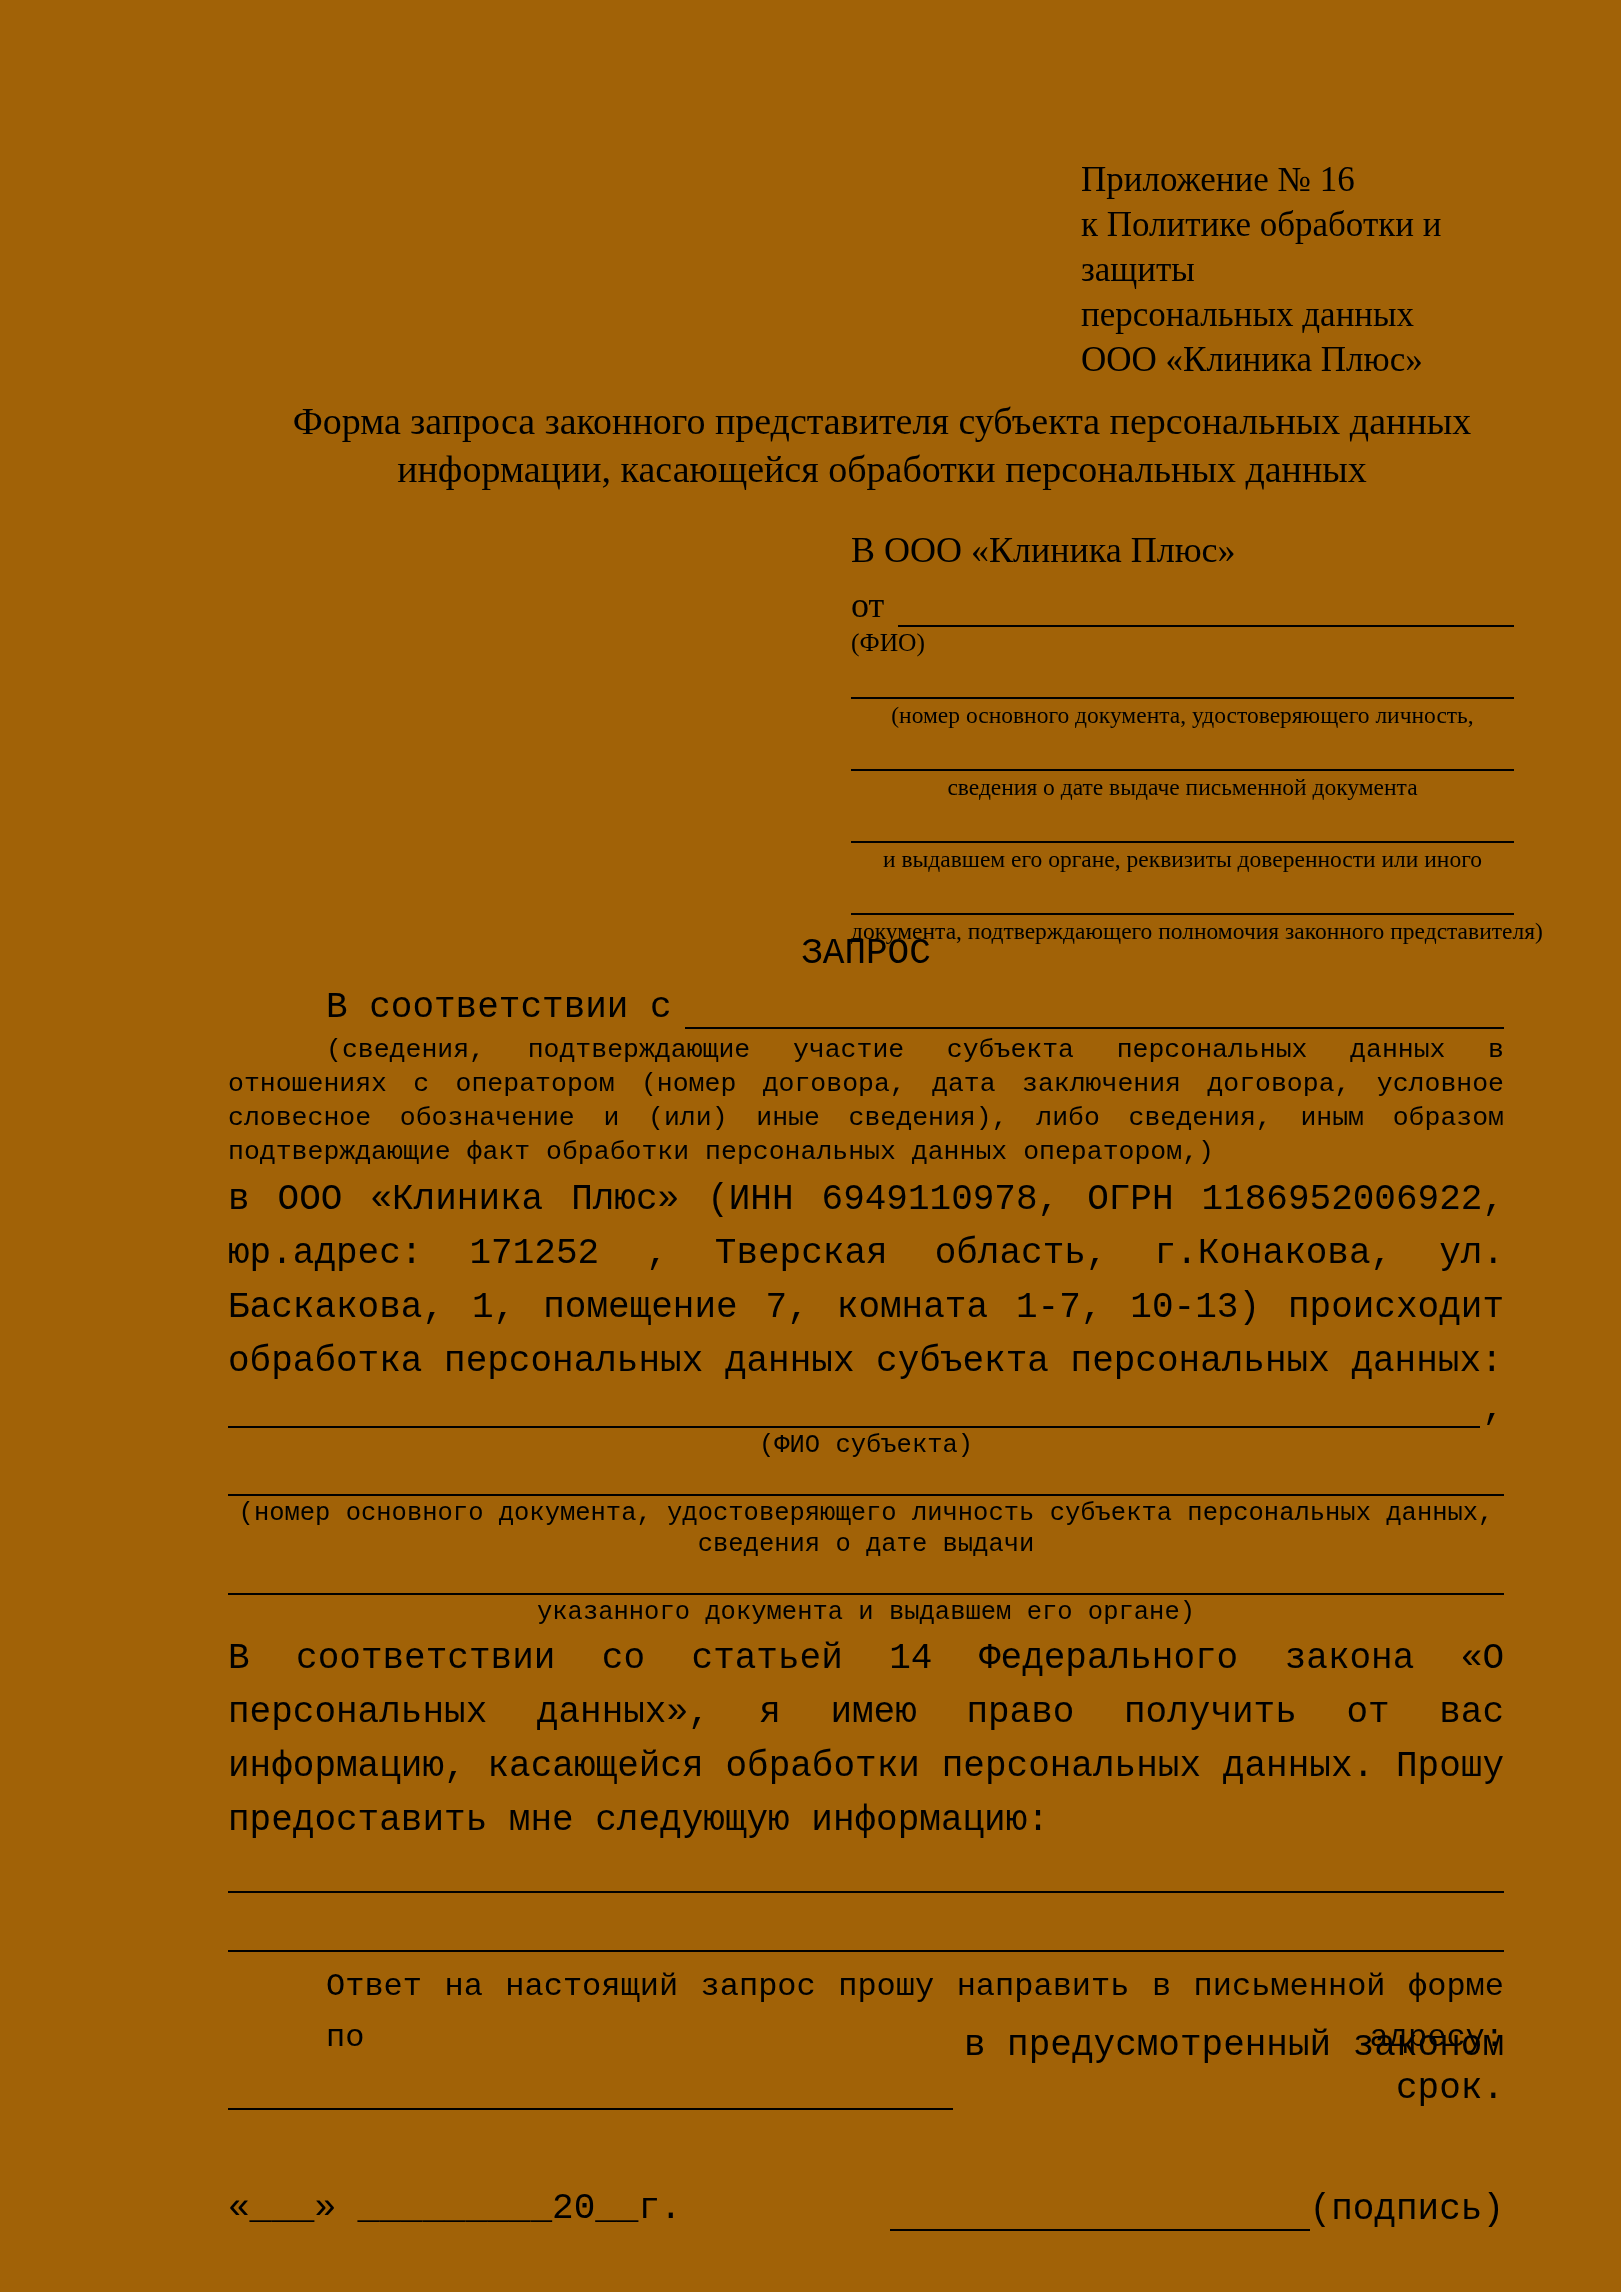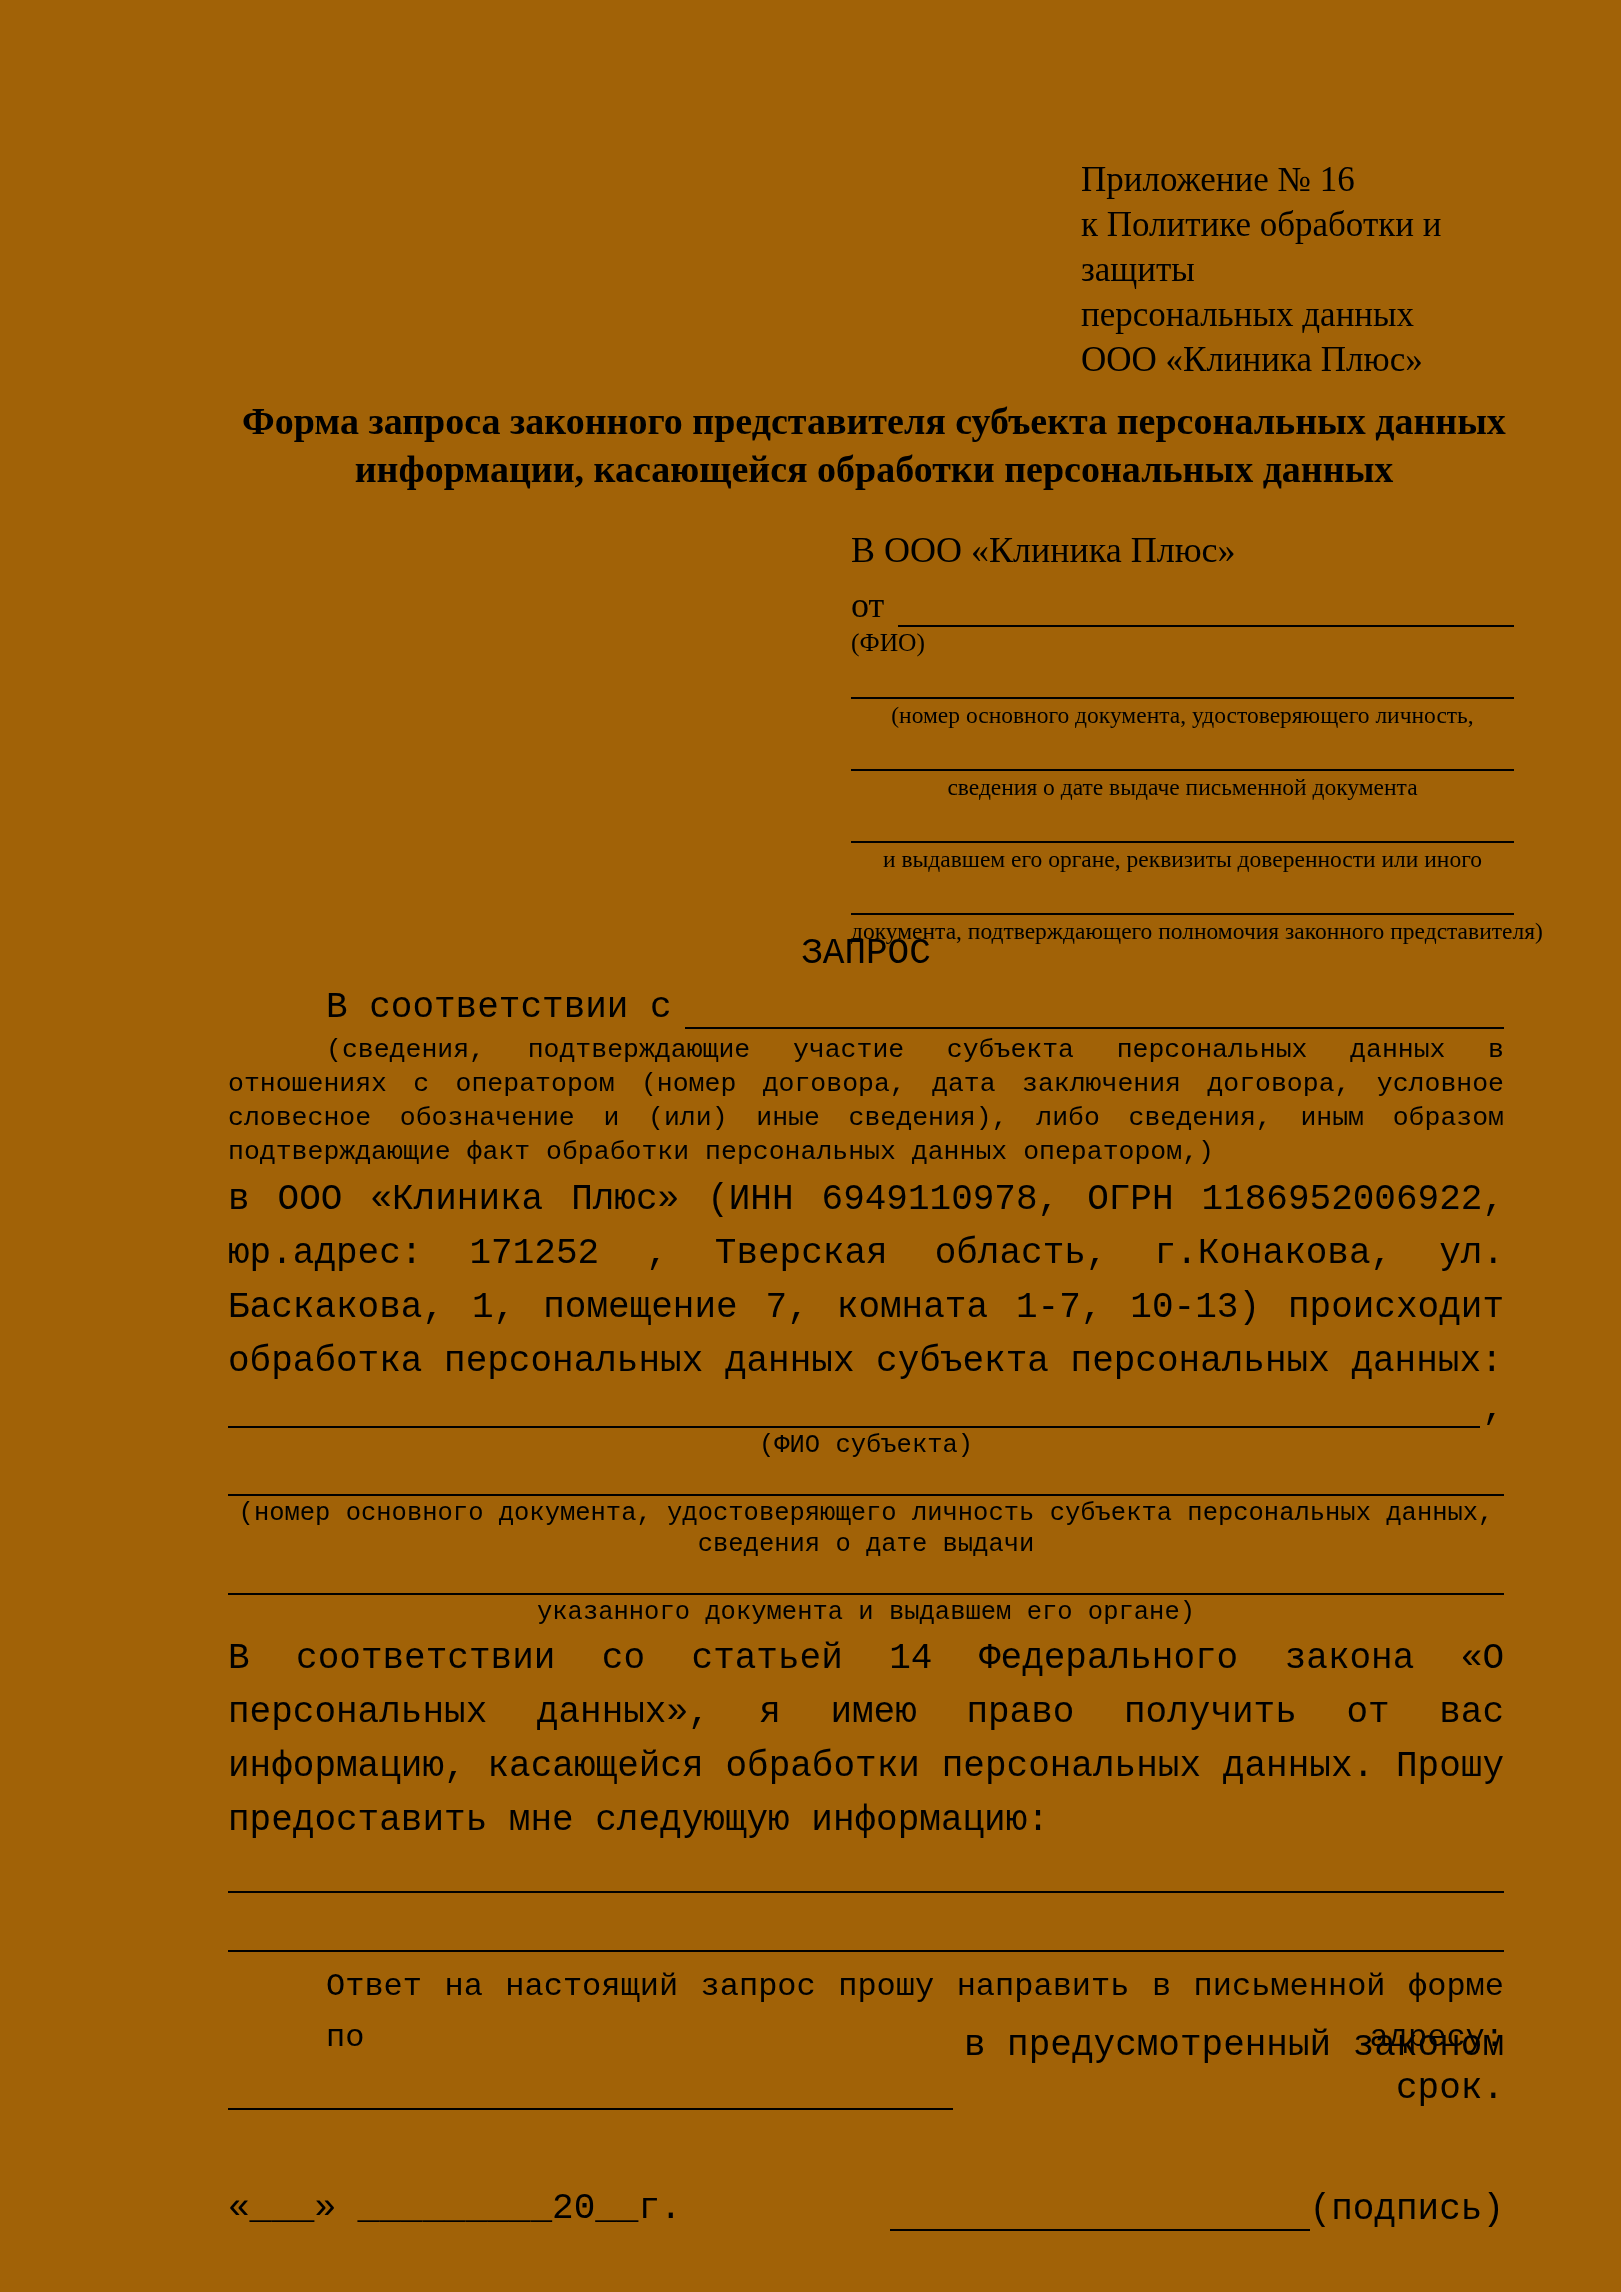--- a/index.html
+++ b/index.html
@@ -17,22 +17,22 @@
   .abs { position: absolute; }
 
   
   .appendix {
     left: 1081px; top: 157px; width: 451px;
     font-size: 35px; line-height: 45px; text-align: left;
   }
 
   
   .doc-title {
-    left: 236px; top: 397px; width: 1276px;
-    text-align: center; font-weight: bold;
+    left: 244px; top: 397px; width: 1276px;
+    text-align: center; font-weight: normal;
     font-size: 38px; line-height: 48px;
   }
 
   
   .addressee {
     left: 851px; top: 527px; width: 663px;
   }
   .addr-to { font-size: 36px; line-height: 47px; }
   .addr-from { display: flex; align-items: flex-end; margin-top: 5.9px; height: 47px; }
   .addr-from .lbl { flex: 0 0 auto; line-height: 43px; }

